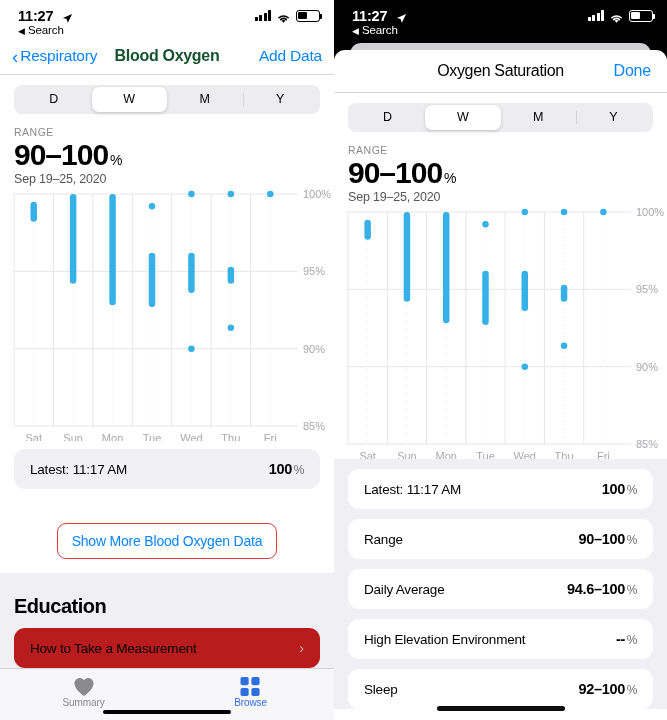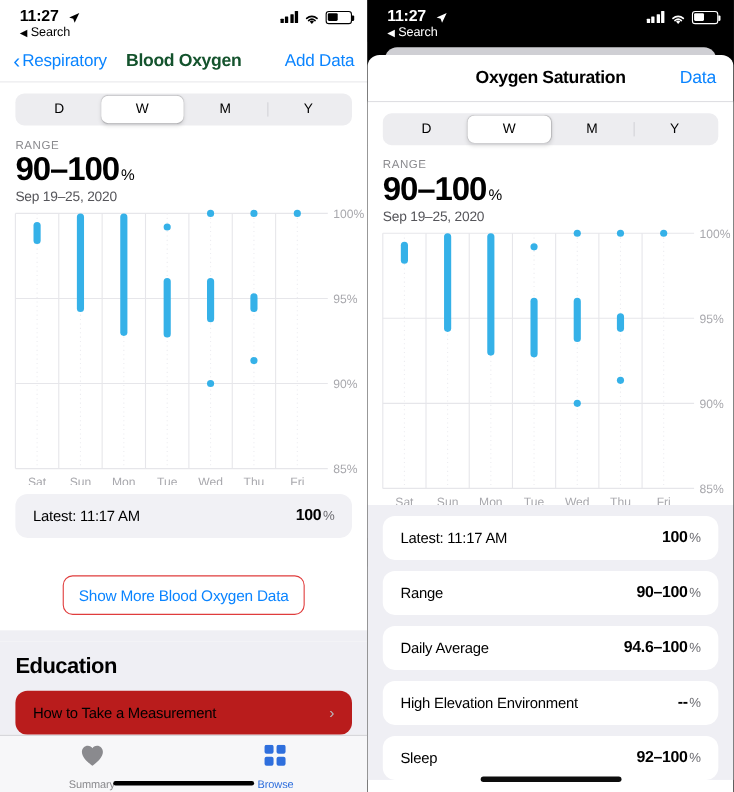--- a/index.html
+++ b/index.html
@@ -88,35 +88,35 @@
   .edu { background: #efeff4; padding: 12px 14px 0 14px; flex: 1; }
   .edu-title { font-size: 20px; font-weight: bold; color: #000; letter-spacing: -0.5px; }
   .edu-card { margin-top: 10px; background: #b91c1c; border-radius: 11px; height: 40px;
               display: flex; align-items: center; padding: 0 16px; }
   .edu-card .k { font-size: 13.5px; color: #000; letter-spacing: -0.2px;}
   .edu-card .chev { margin-left: auto; color: #b9b9be; font-size: 14px; font-weight: 300;}
 
   
   .tabbar { height: 66px; background: #f7f7f9; border-top: 0.5px solid #d3d3d8;
             display: flex; align-items: flex-start; padding-top: 8px; }
-  .tab { flex: 1; display: flex; flex-direction: column; align-items: center; gap: 11px; cursor: pointer; }
+  .tab { flex: 1; display: flex; flex-direction: column; align-items: center; gap: 0; cursor: pointer; }
   .tab-label { font-size: 10px; letter-spacing: -0.1px; }
   .tab.inactive .tab-label { color: #8a8a8e; }
   .tab.active .tab-label { color: #2f6fdd; }
   .homebar { position: absolute; bottom: 6px; left: 0; right: 0; display: flex; justify-content: center; }
   .homebar i { display: block; width: 128px; height: 4.5px; background: #000; border-radius: 3px; }
 
   
   .sheet-stack1 { position: absolute; left: 16px; right: 16px; top: 43px; height: 26px;
                   background: #cfcfd4; border-radius: 11px 11px 0 0; }
   .sheet { position: absolute; left: 0; right: 0; top: 50px; bottom: 0;
            background: #fff; border-radius: 11px 11px 0 0; overflow: hidden; }
   .sheet-nav { position: relative; height: 42px; display: flex; align-items: center; padding: 0 16px; }
   .sheet-title { position: absolute; left: 0; right: 0; text-align: center; font-size: 16px;
-                 font-weight: bold; color: #000; letter-spacing: -0.35px; }
+                 font-weight: normal; color: #000; letter-spacing: -0.35px; }
   .sheet-done { margin-left: auto; color: #0a84ff; font-size: 16px; cursor: pointer; z-index: 2; letter-spacing: -0.2px;}
   .rows { background: #efeff4; padding: 10px 14px 0 14px; }
   .row { background: #fff; border-radius: 11px; height: 40px; display: flex; align-items: center;
          padding: 0 16px; margin-bottom: 10px; }
   .row .k { font-size: 13.5px; color: #000; letter-spacing: -0.2px;}
   .row .v { margin-left: auto; font-size: 14.5px; font-weight: bold; color: #000; letter-spacing: -0.3px;}
   .row .v .pct { font-weight: 400; font-size: 12px; color: #6d6d72; margin-left: 1.5px; }
   .homebar-r { position: absolute; bottom: 9px; left: 0; right: 0; display: flex; justify-content: center; z-index: 5;}
   .homebar-r i { display: block; width: 128px; height: 5px; background: #0d0d0d; border-radius: 3px; }
 </style>
@@ -309,21 +309,21 @@
             <i></i>
           </span>
       </div>
     </div>
 
     <div class="sheet-stack1"></div>
 
     <div class="sheet">
       <div class="sheet-nav">
         <div class="sheet-title">Oxygen Saturation</div>
-        <div class="sheet-done">Data</div>
+        <div class="sheet-done">Done</div>
       </div>
       <div class="hairline"></div>
 
       <div class="seg-wrap">
         <div class="seg">
           <div>D</div>
           <div class="active">W</div>
           <div>M</div>
           <div>Y</div>
         </div>

